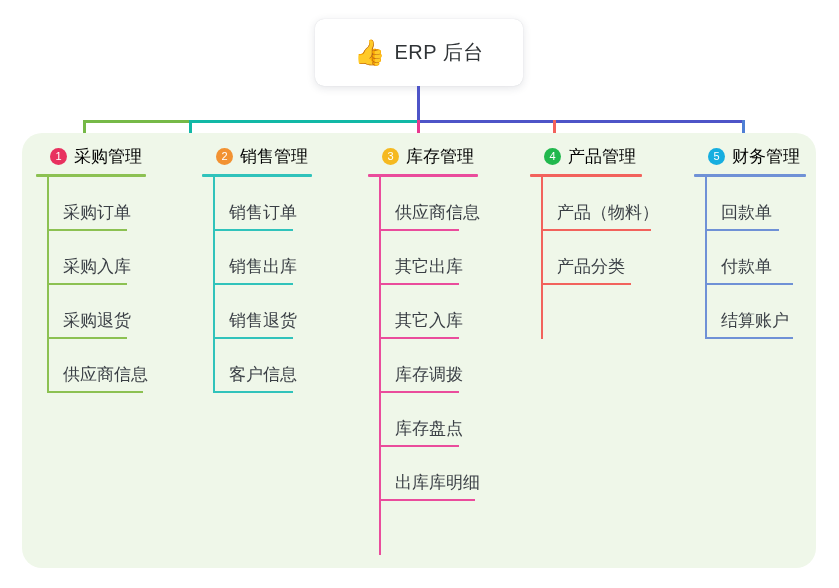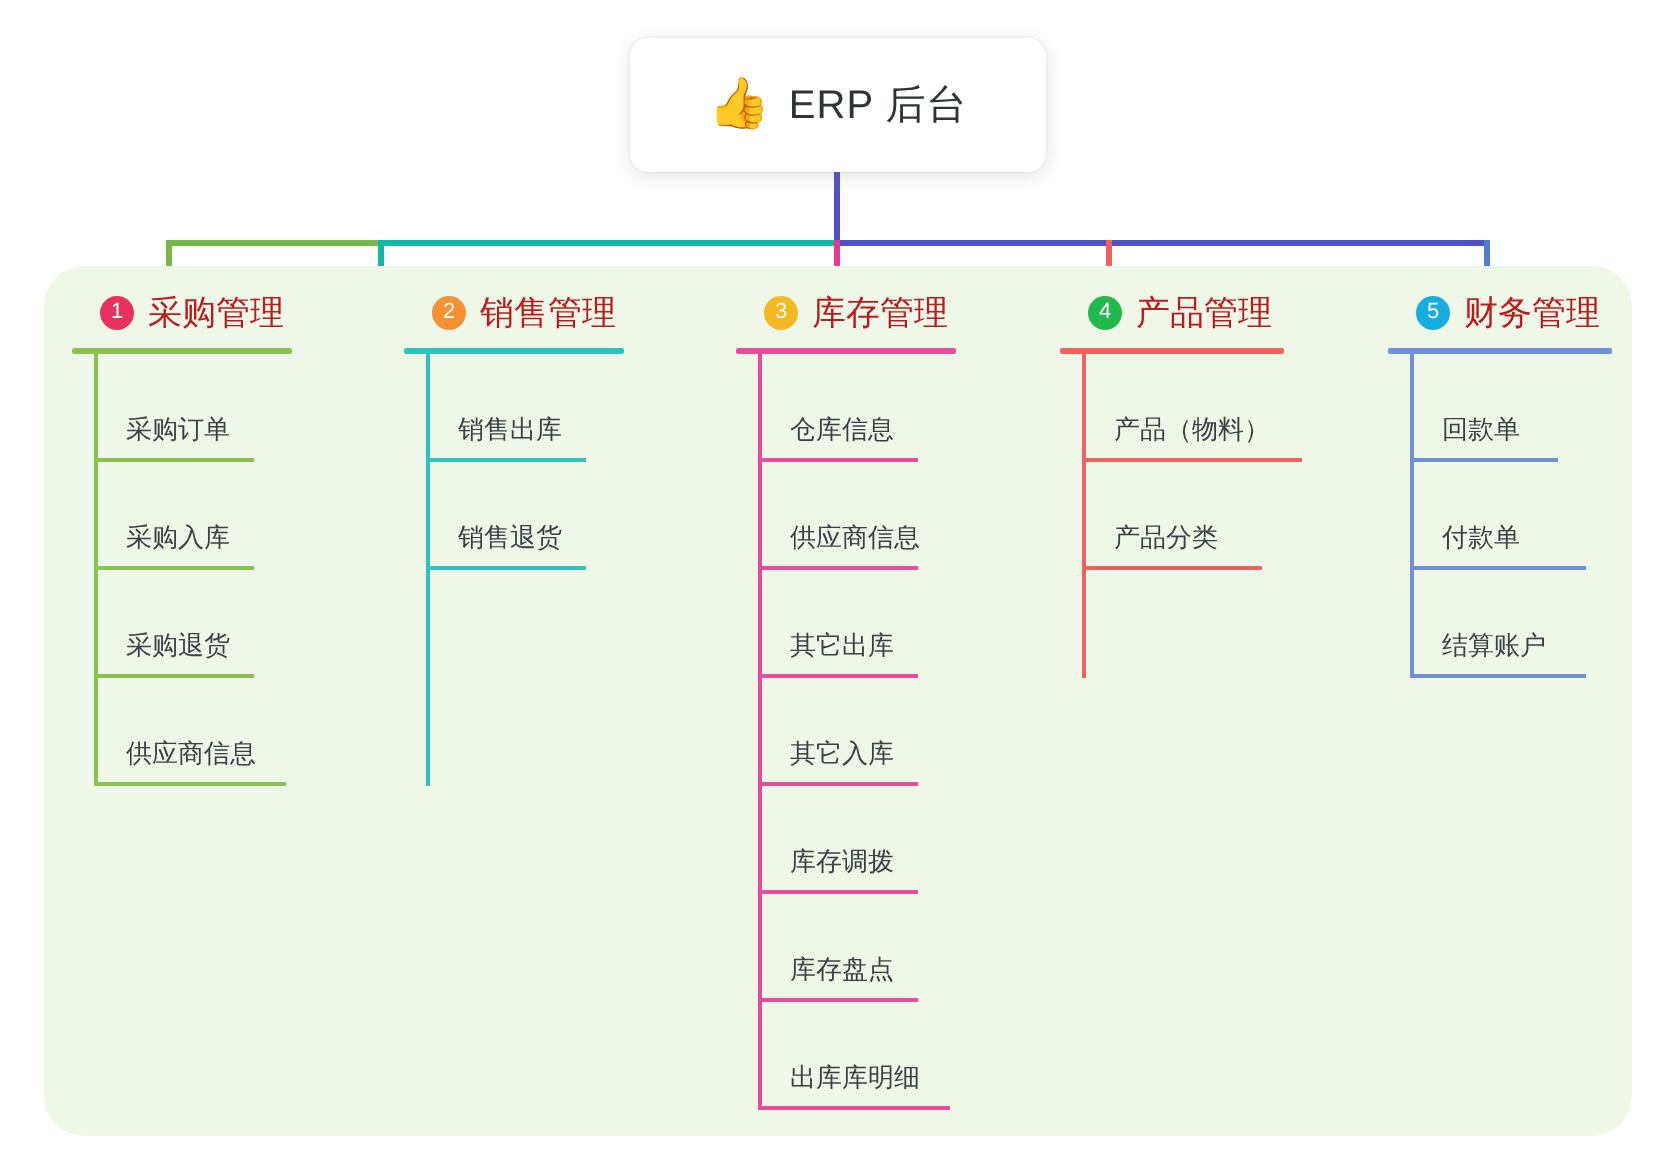--- a/index.html
+++ b/index.html
@@ -87,21 +87,21 @@
     color: #ffffff;
     font-size: 11px;
     line-height: 17px;
     text-align: center;
     font-weight: normal;
     display: inline-block;
     flex: 0 0 auto;
   }
   .col-title {
     font-size: 17px;
-    color: #b91c1c;
+    color: #000000;
   }
   .head-rule {
     height: 3px;
     margin-top: 5px;
     border-radius: 1px;
   }
 
   .leaves {
     position: relative;
     margin-top: 0;
@@ -114,21 +114,21 @@
   }
   .leaf {
     position: relative;
     height: 54px;
     box-sizing: border-box;
   }
   .leaf-label {
     position: absolute;
     left: 27px;
     bottom: 7px;
-    font-size: 13px;
+    font-size: 17px;
     color: #3a3f45;
     white-space: nowrap;
   }
   .leaf-rule {
     position: absolute;
     left: 11px;
     bottom: 0;
     height: 2px;
   }
 </style>
@@ -185,43 +185,47 @@
 
   <div class="column" style="left:202px; width:150px;">
     <div class="col-head">
       <span class="badge" style="background: rgb(242, 146, 50);">2</span>
       <span class="col-title">销售管理</span>
     </div>
     <div class="head-rule" style="width: 110px; background: rgb(48, 195, 187);"></div>
     <div class="leaves">
       <div class="spine" style="height: 216px; background: rgb(48, 195, 187);"></div>
       <div class="leaf">
+        <span class="leaf-label">销售订单</span>
+        <div class="leaf-rule" style="width: 80px; background: rgb(48, 195, 187);"></div>
+      </div>
+      <div class="leaf">
         <span class="leaf-label">销售出库</span>
         <div class="leaf-rule" style="width: 80px; background: rgb(48, 195, 187);"></div>
       </div>
       <div class="leaf">
         <span class="leaf-label">销售退货</span>
+        <div class="leaf-rule" style="width: 80px; background: rgb(48, 195, 187);"></div>
+      </div>
+      <div class="leaf">
+        <span class="leaf-label">客户信息</span>
         <div class="leaf-rule" style="width: 80px; background: rgb(48, 195, 187);"></div>
       </div>
     </div>
   </div>
 
   <div class="column" style="left:368px; width:150px;">
     <div class="col-head">
       <span class="badge" style="background: rgb(245, 185, 33);">3</span>
       <span class="col-title">库存管理</span>
     </div>
     <div class="head-rule" style="width: 110px; background: rgb(234, 76, 156);"></div>
     <div class="leaves">
       <div class="spine" style="height: 378px; background: rgb(234, 76, 156);"></div>
       <div class="leaf">
-        <span class="leaf-label">仓库信息</span>
-        <div class="leaf-rule" style="width: 80px; background: rgb(234, 76, 156);"></div>
-      </div>
-      <div class="leaf">
         <span class="leaf-label">供应商信息</span>
         <div class="leaf-rule" style="width: 80px; background: rgb(234, 76, 156);"></div>
       </div>
       <div class="leaf">
         <span class="leaf-label">其它出库</span>
         <div class="leaf-rule" style="width: 80px; background: rgb(234, 76, 156);"></div>
       </div>
       <div class="leaf">
         <span class="leaf-label">其它入库</span>
         <div class="leaf-rule" style="width: 80px; background: rgb(234, 76, 156);"></div>

